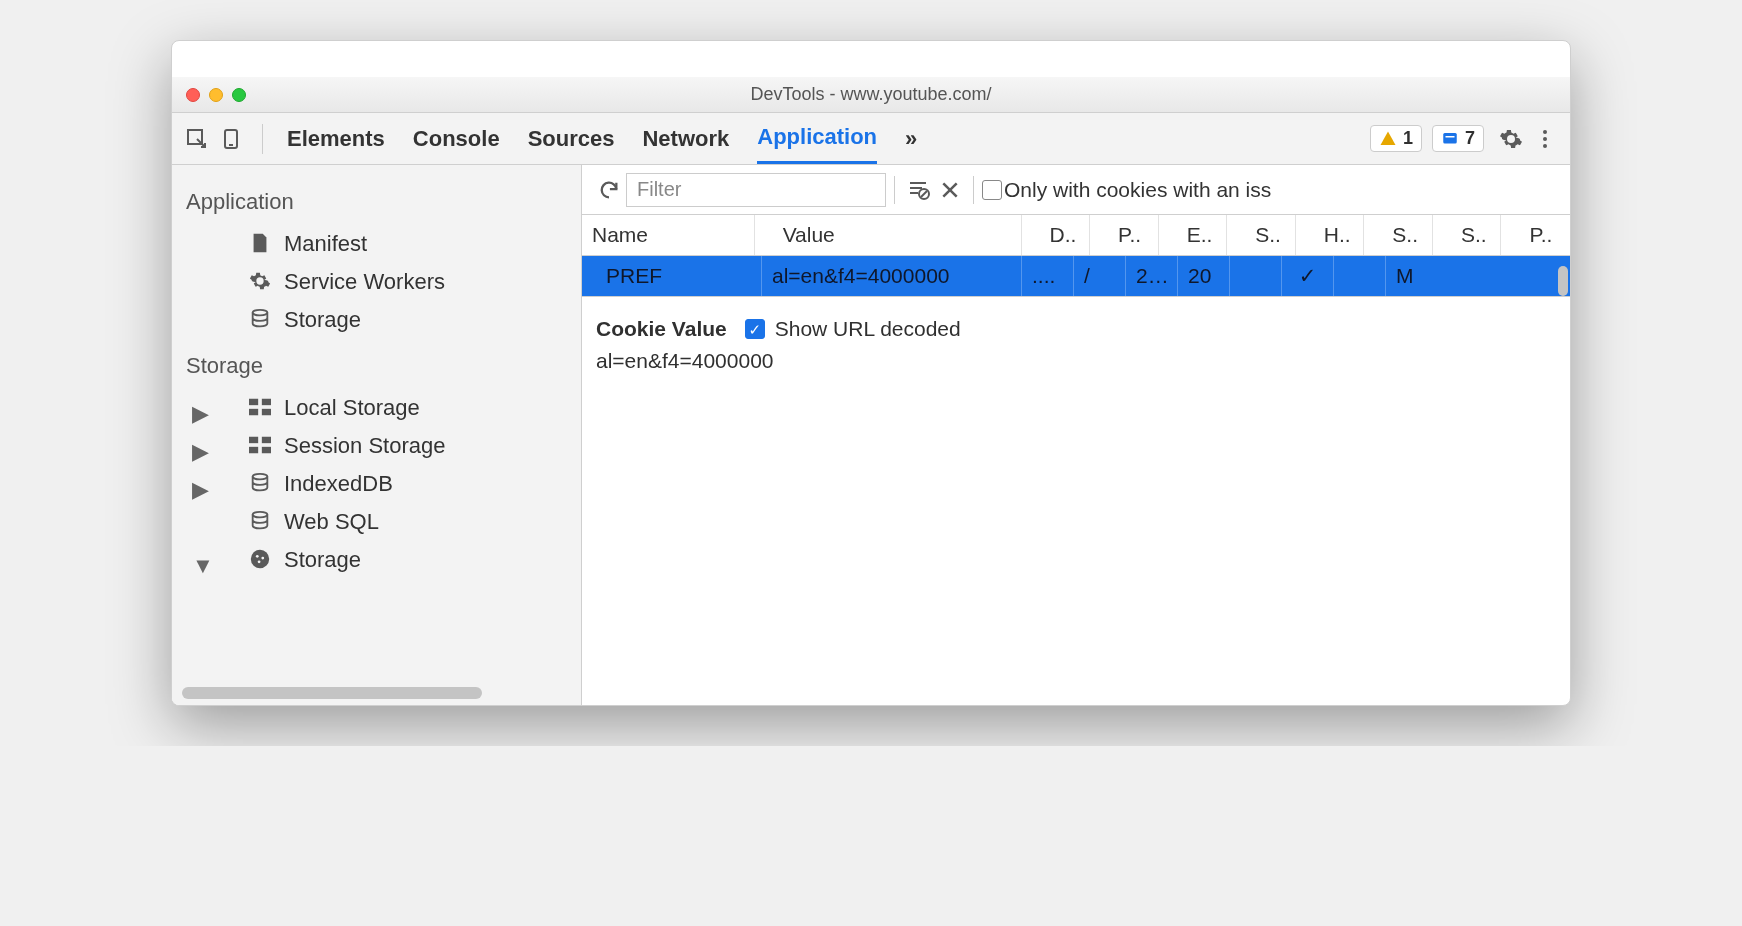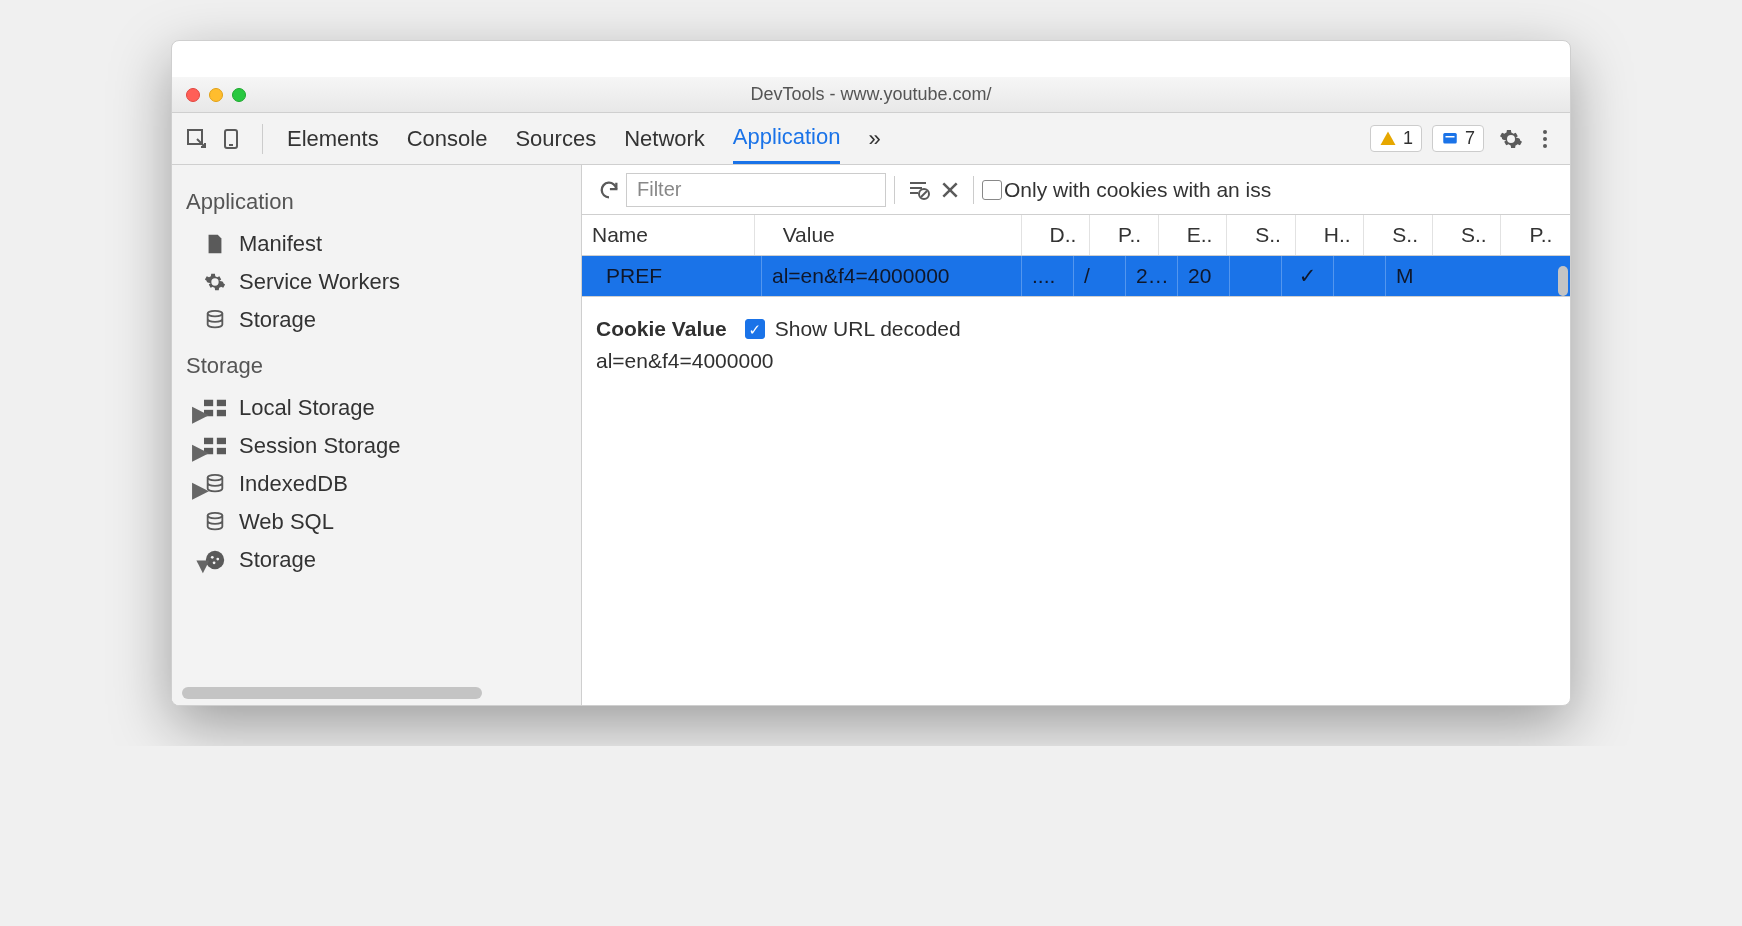--- a/index.html
+++ b/index.html
@@ -36,34 +36,35 @@
   .dot.green { background:#28c840; border:1px solid #1fa82f;}
   .title { flex:1; text-align:center; font-size:18px; color:#555; }
   .toolbar {
     height: 52px;
     border-bottom: 1px solid #cfcfcf;
     display:flex;
     align-items:center;
     padding: 0 10px;
     gap: 4px;
     background:#f3f3f3;
+    font-weight:bold;
   }
   .tb-icon { width:30px; height:30px; display:flex; align-items:center; justify-content:center; color:#5a5a5a; cursor:pointer;}
   .tb-sep { width:1px; height:30px; background:#ccc; margin:0 12px;}
   .tabs { display:flex; gap:28px; flex:1; align-items:stretch; height:100%; padding-left:8px; overflow:hidden;}
   .tab { display:flex; align-items:center; color:#333; cursor:pointer; font-size:22px; white-space:nowrap; }
   .tab.active { color:#1a73e8; border-bottom:3px solid #1a73e8; }
   .badges { display:flex; gap:10px; align-items:center; margin-right:8px;}
   .badge { border:1px solid #ccc; border-radius:4px; padding:2px 8px; display:flex; align-items:center; gap:6px; background:#fff; font-size:18px; cursor:pointer;}
   .badge .warn-icon { color:#e6a700; }
   .badge .msg-icon { color:#1a73e8; }
   .content { display:flex; height: 540px; }
   .sidebar { width: 410px; border-right:1px solid #cfcfcf; background:#f3f3f3; overflow:auto; padding:10px 0 20px 0; position:relative;}
   .sb-heading { font-size:22px; color:#555; padding:14px 14px 10px 14px; }
-  .sb-item { display:flex; align-items:center; gap:12px; padding:6px 0 6px 31px; color:#333; cursor:pointer; font-size:22px;}
+  .sb-item { display:flex; align-items:flex-start; gap:12px; padding:6px 0 6px 44px; color:#333; cursor:pointer; font-size:22px;margin-left:32px;}
   .sb-item-wrap { position:relative; }
   .sb-icon { width:24px; height:24px; display:flex; align-items:center; justify-content:center; color:#5a5a5a; }
   .main { flex:1; display:flex; flex-direction:column; overflow:hidden;}
   .main-toolbar {
     height:50px; border-bottom:1px solid #cfcfcf; display:flex; align-items:center; gap:2px; padding:0 12px; background:#fff;
   }
   .filter-input { border:1px solid #ccc; height:34px; width:260px; padding:0 10px; font-size:20px; color:#333;}
   .filter-input::placeholder{color:#888;}
   .mt-sep { width:1px; height:28px; background:#ccc; margin:0 6px;}
   .chk { width:20px; height:20px; border:1px solid #888; border-radius:3px; display:inline-flex; align-items:center; justify-content:center; background:#fff;}

